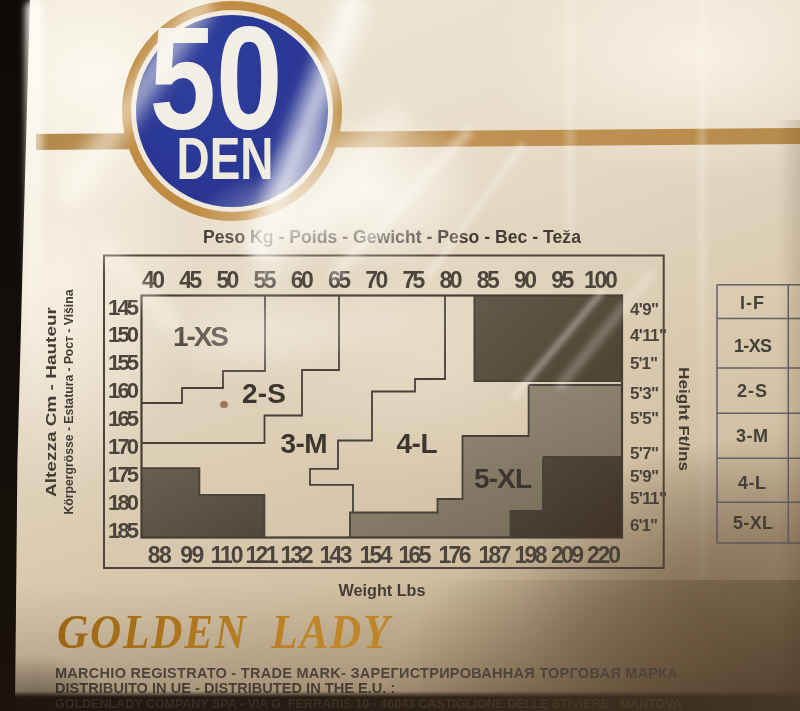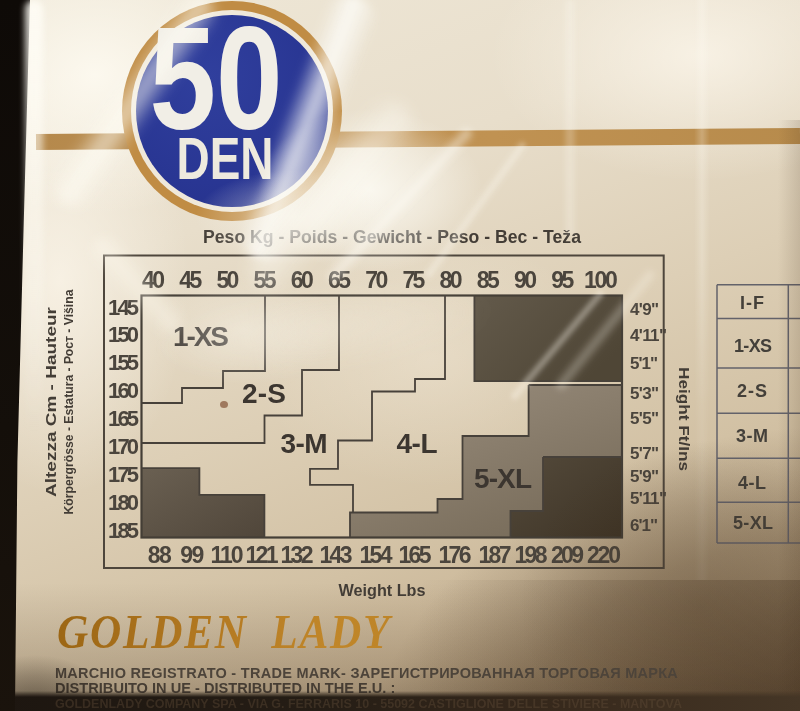--- a/index.html
+++ b/index.html
@@ -251,21 +251,21 @@
      font-size:14.6px;font-weight:bold;color:#463d33;">DISTRIBUITO IN UE - DISTRIBUTED IN THE E.U. :</div>
 
   <div class="abs" style="left:-40px;top:655px;width:150px;height:100px;
      background:radial-gradient(closest-side, rgba(25,17,10,0.45) 0%, rgba(25,17,10,0.2) 60%, rgba(25,17,10,0) 100%);"></div>
 
   <div class="abs" style="left:0;top:691px;width:800px;height:20px;
      background:linear-gradient(90deg,#1d1610 0%, #251d15 40%, #37291c 70%, #453626 100%);
      -webkit-mask-image:linear-gradient(180deg,transparent 0,black 6px);mask-image:linear-gradient(180deg,transparent 0,black 6px);"></div>
 
   <div class="abs" style="left:55px;top:697px;width:740px;height:14px;white-space:nowrap;
-     font-size:12.5px;font-weight:bold;color:rgba(100,80,58,0.38);">GOLDENLADY COMPANY SPA - VIA G. FERRARIS 10 - 55092 CASTIGLIONE DELLE STIVIERE - MANTOVA</div>
+     font-size:12.5px;font-weight:bold;color:rgba(100,80,58,0.38);">GOLDENLADY COMPANY SPA - VIA G. FERRARIS 10 - 46043 CASTIGLIONE DELLE STIVIERE - MANTOVA</div>
 
   <div class="abs" style="left:0;top:0;width:30px;height:711px;
      background:linear-gradient(180deg,#0e0a07 0%, #140f0a 60%, #1a130c 100%);
      clip-path:polygon(0 0, 100% 0, 80% 30%, 58% 65%, 50% 100%, 0 100%);"></div>
 
   <div class="abs" style="left:25px;top:0;width:18px;height:430px;filter:blur(3px);
      background:linear-gradient(180deg, rgba(255,253,246,0.85) 0%, rgba(255,253,246,0.45) 45%, rgba(255,253,246,0) 100%);
      border-radius:9px;"></div>
 
 </div>

